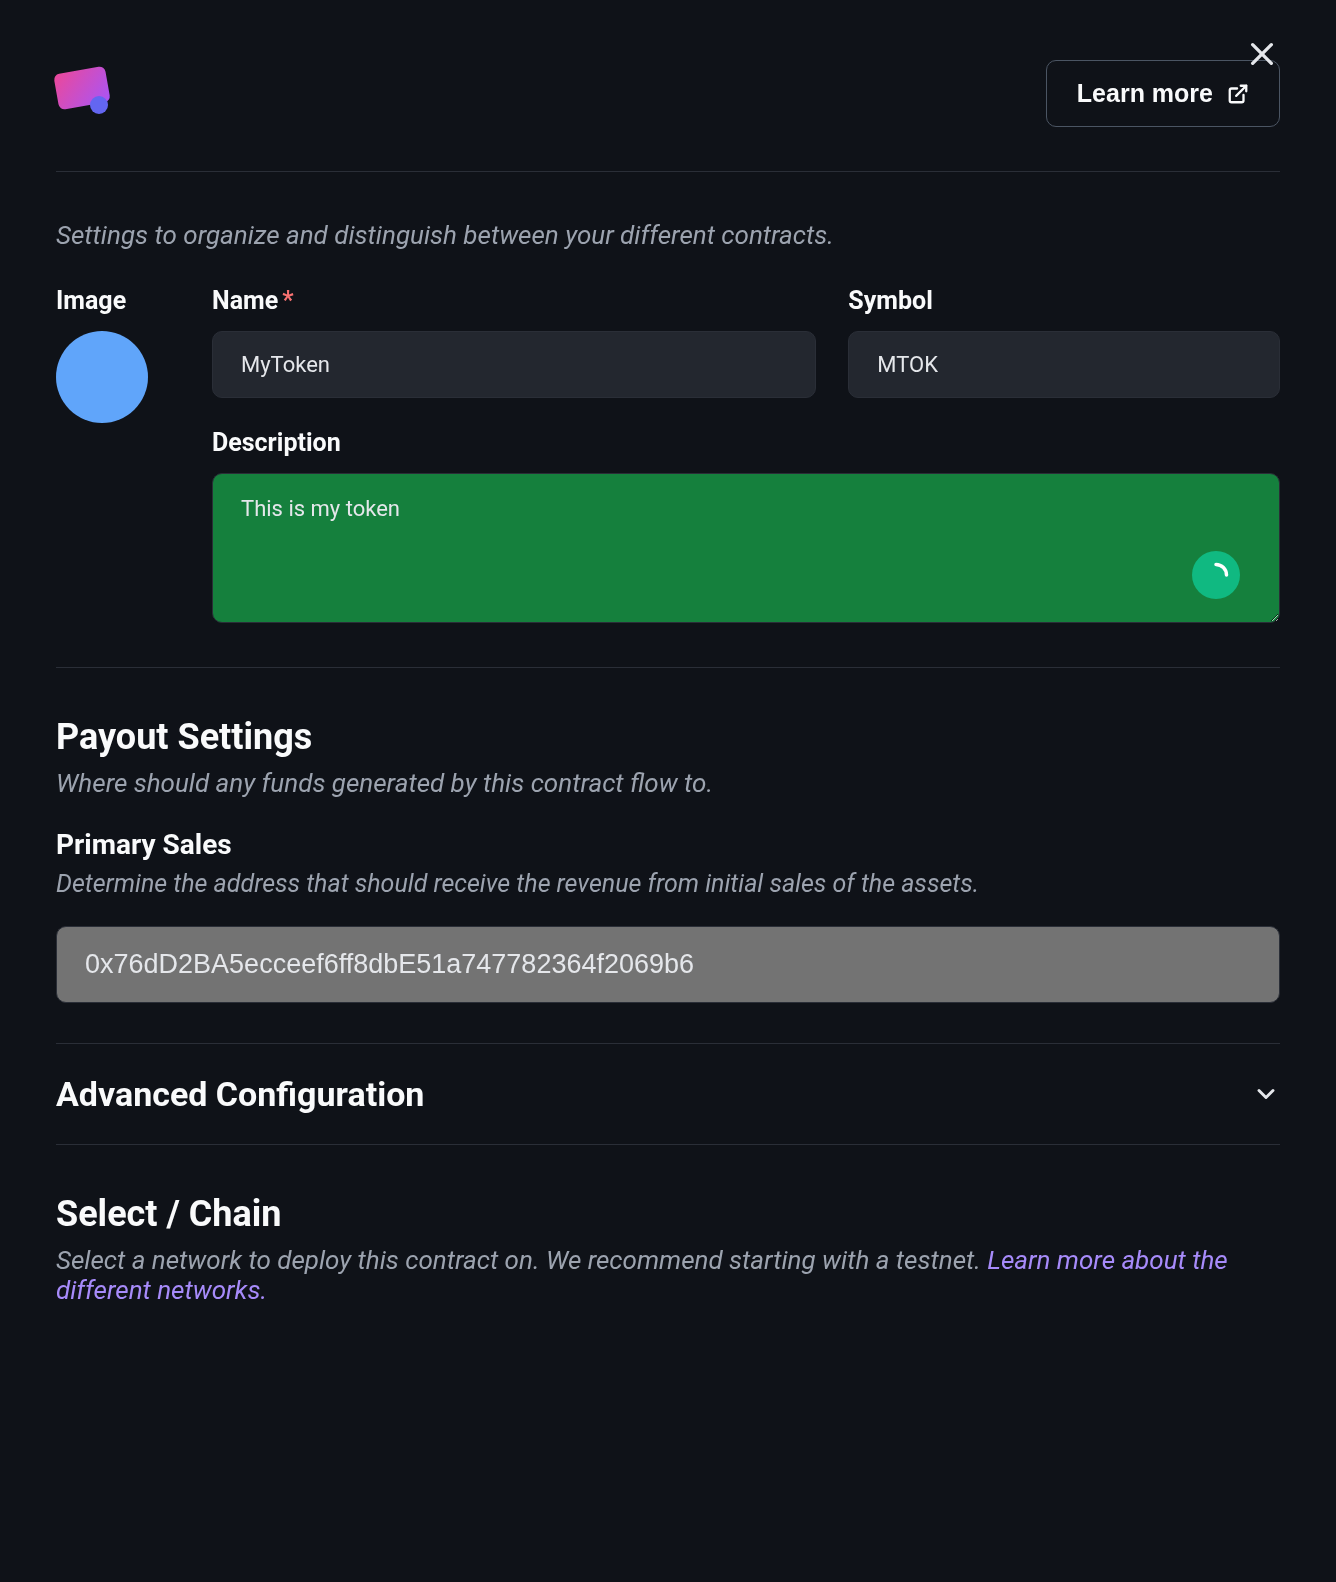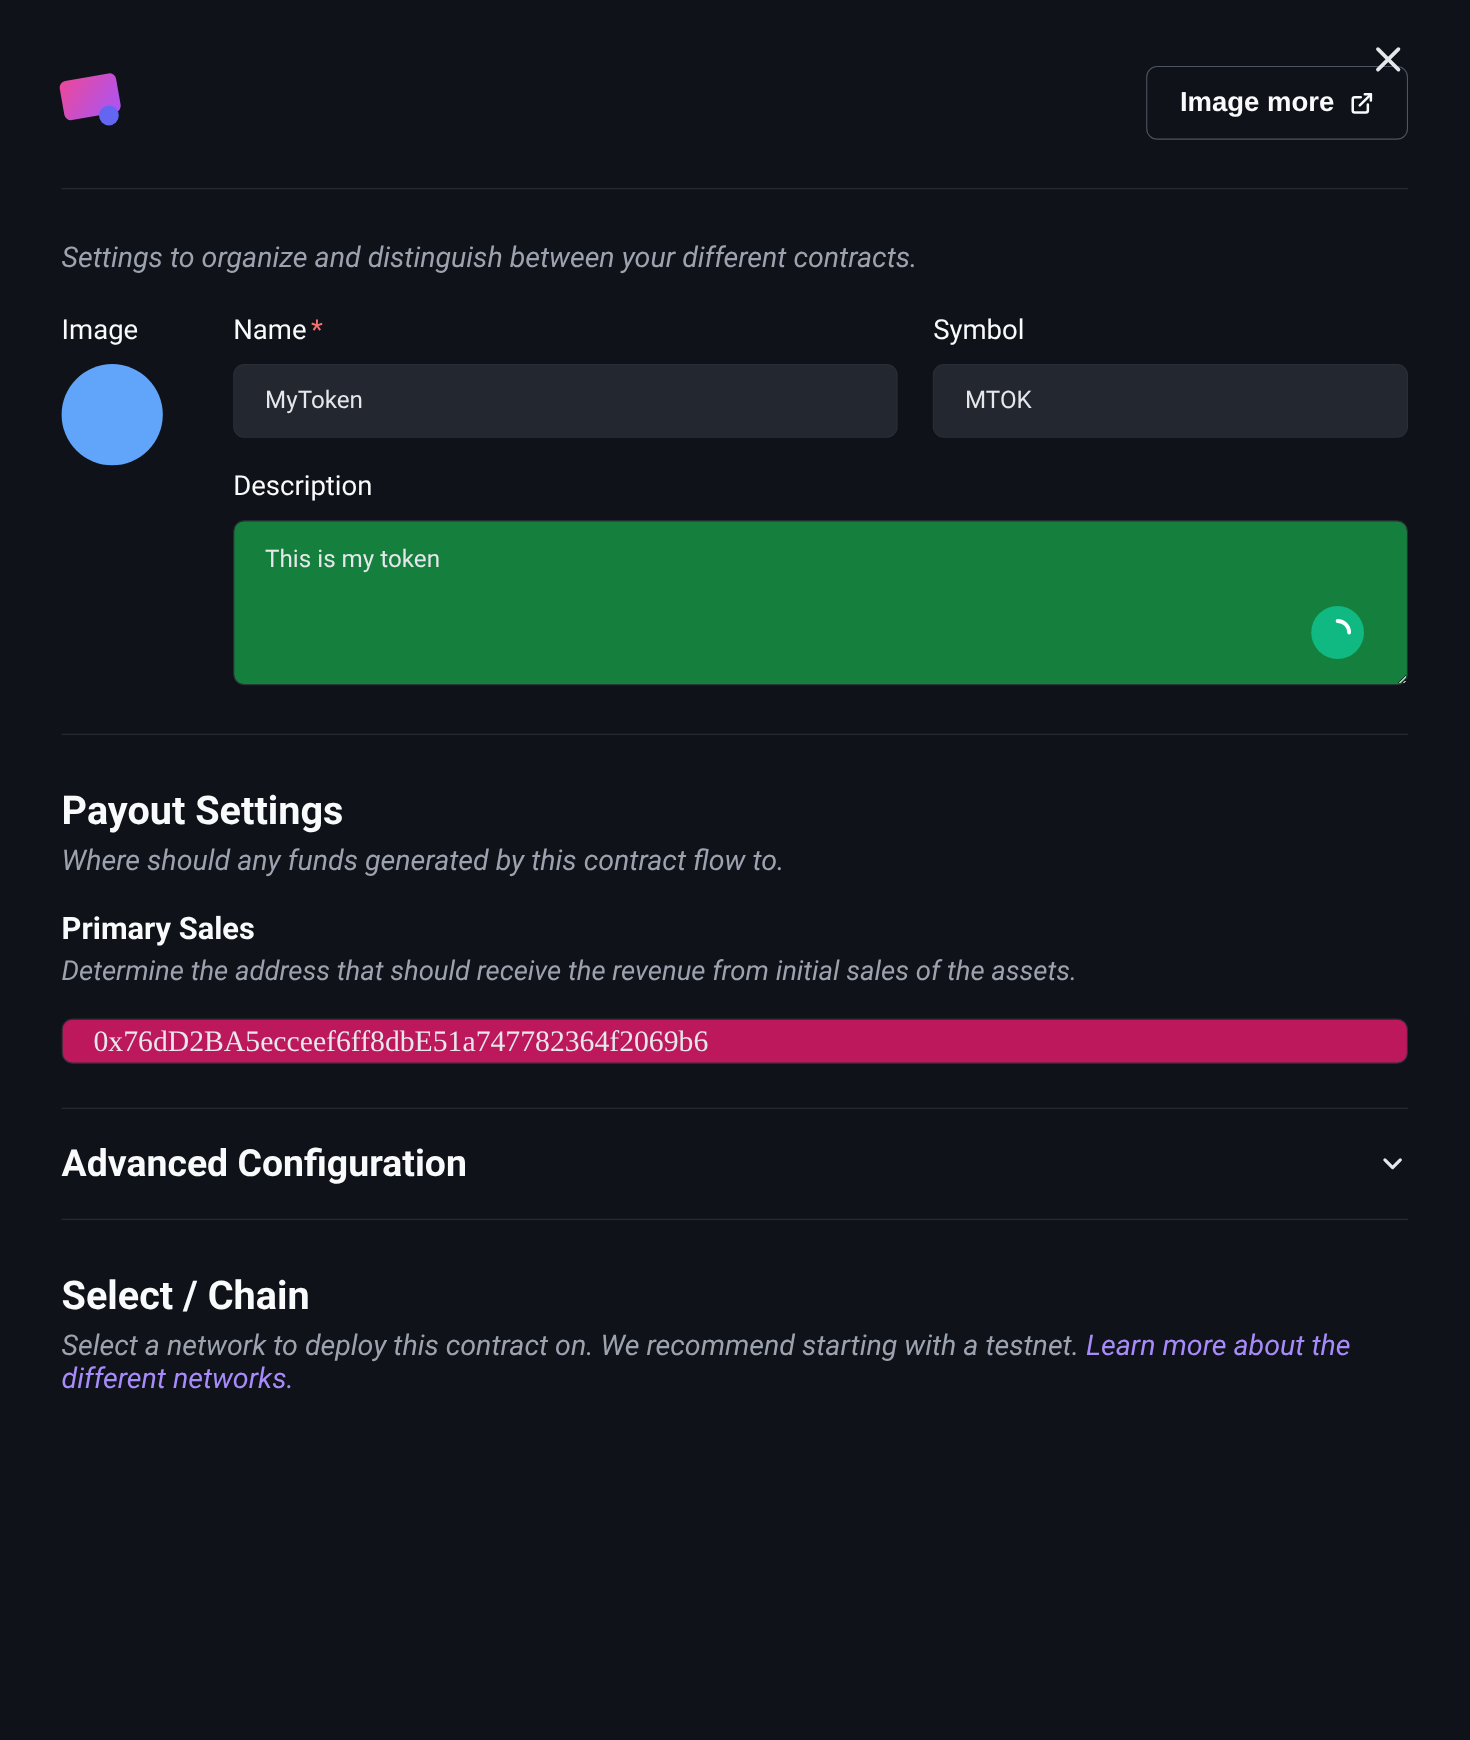--- a/index.html
+++ b/index.html
@@ -157,21 +157,21 @@
     }
     .image-col {
       width: 120px;
       flex-shrink: 0;
     }
     .fields-col {
       flex: 1;
     }
     .field-label {
       font-size: 25px;
-      font-weight: 400;
+      font-weight: 700;
       color: #f9fafb;
       margin-bottom: 16px;
       display: block;
     }
     .required {
       color: #f87171;
       margin-left: 4px;
     }
     .image-upload {
       width: 92px;
@@ -272,27 +272,27 @@
     .link-text {
       color: #a78bfa;
       font-style: italic;
       cursor: pointer;
     }
     .payout-section .section-desc {
       margin-bottom: 30px;
     }
     .address-input {
       width: 100%;
-      background: #be185d;
+      background: #737373;
       border: 1px solid #2a2e37;
       border-radius: 10px;
-      padding: 4px 28px;
+      padding: 22px 28px;
       font-size: 27px;
       color: #e5e7eb;
-      font-family: Liberation Serif, serif;
+      font-family: Liberation Sans, sans-serif;
     }
   </style>
 </head>
 <body>
 
 <div class="container">
 
   <div class="close-btn">
     <svg viewBox="0 0 24 24" fill="none" stroke="currentColor" stroke-width="2.5" stroke-linecap="round">
       <line x1="5" y1="5" x2="19" y2="19"></line>
@@ -301,21 +301,21 @@
   </div>
 
   <div class="header">
     <div class="header-left">
       <div class="token-icon">
         <div class="token-icon-shape"></div>
         <div class="token-icon-circle"></div>
       </div>
     </div>
     <button class="learn-more-btn">
-      <span>Image more</span>
+      <span>Learn more</span>
       <svg viewBox="0 0 24 24" fill="none" stroke="currentColor" stroke-width="2.5" stroke-linecap="round" stroke-linejoin="round">
         <path d="M18 13v6a2 2 0 0 1-2 2H5a2 2 0 0 1-2-2V8a2 2 0 0 1 2-2h6"></path>
         <polyline points="15 3 21 3 21 9"></polyline>
         <line x1="10" y1="14" x2="21" y2="3"></line>
       </svg>
     </button>
   </div>
 
   <div class="section">
     <div class="section-desc">Settings to organize and distinguish between your different contracts.</div>

